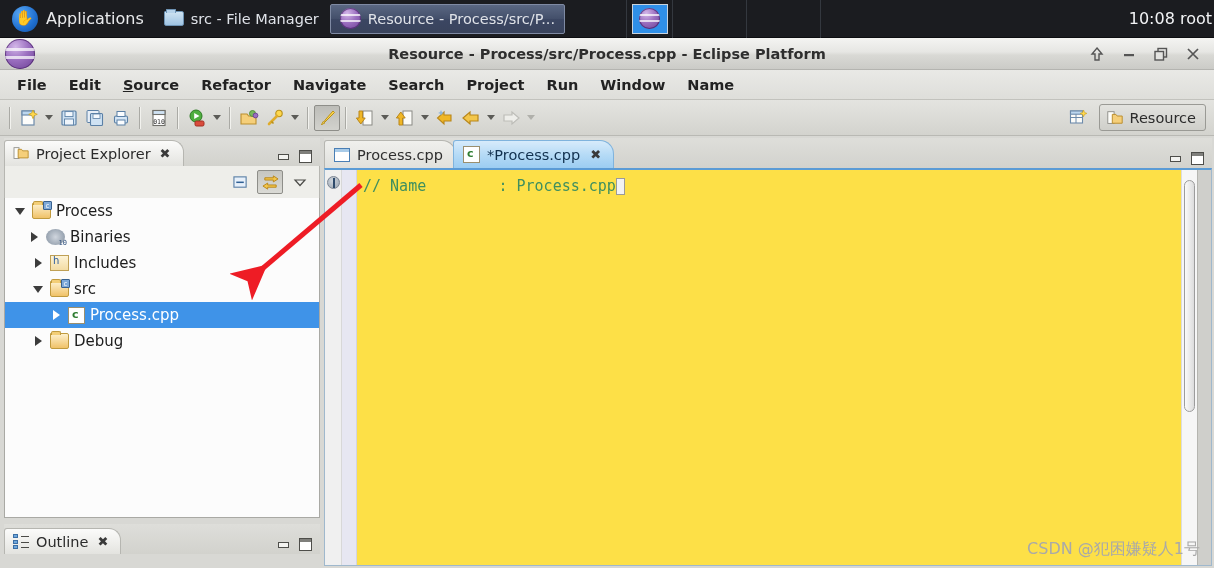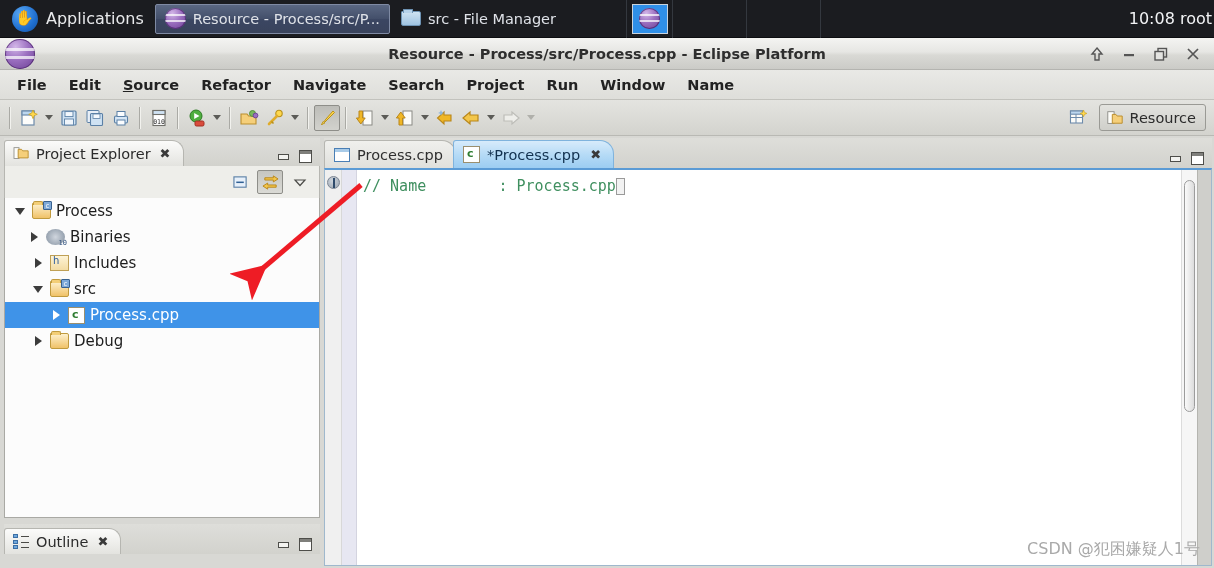--- a/index.html
+++ b/index.html
@@ -288,21 +288,21 @@
   }
   .edoc-ico {
     width: 16px; height: 14px; flex: none;
     background: #fff; border: 1px solid #7d7d78;
   }
   .edoc-ico.blue { border-color: #4a7fb5; box-shadow: inset 0 3px 0 #a9cbe8; }
   #ectrls { margin-left: auto; display: flex; align-items: center; gap: 9px; padding: 0 8px 3px 0; }
 
   #editor {
     position: absolute; left: 0; right: 0; top: 30px; bottom: 0;
-    background: #ffffff;
+    background: #fde047;
     border: 1px solid #9fb8cd;
     border-top: 2px solid #5b9bd5;
     display: flex;
   }
   #gutter-marker { width: 17px; background: #f0f0f0; border-right: 1px solid #d8d8d8; position: relative; }
   #gutter-fold  { width: 15px; background: #e7e7f2; border-right: 1px solid #d4d4e0; }
   #code {
     flex: 1; position: relative;
     font-family: "DejaVu Sans Mono", "Liberation Mono", monospace;
     font-size: 15px;
@@ -346,28 +346,28 @@
 </style>
 </head>
 <body>
 
 <div id="taskbar">
   <div class="tb-app">
     <span class="hand-ico">✋</span>
     <span>Applications</span>
   </div>
 
+  <div class="tb-btn">
+    <span class="fm-ico"></span>
+    <span>src - File Manager</span>
+  </div>
+
   <div class="tb-btn active">
     <span class="ecl-ico"></span>
     <span>Resource - Process/src/P...</span>
-  </div>
-
-  <div class="tb-btn">
-    <span class="fm-ico"></span>
-    <span>src - File Manager</span>
   </div>
 
   <div class="tb-sep" style="margin-left:60px"></div>
   <div class="tb-icon-slot">
     <div class="tb-icon-sel">
       <span class="ecl-ico"></span>
     </div>
   </div>
   <div class="tb-slot"></div>
   <div class="tb-slot"></div>

